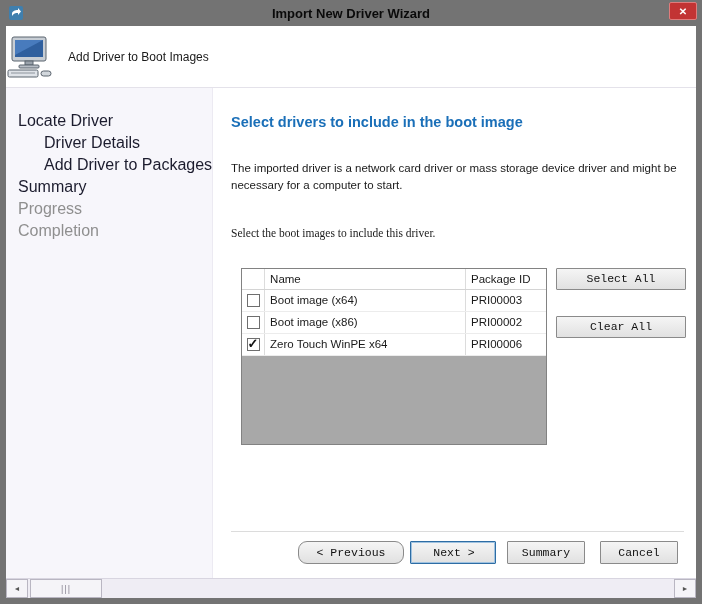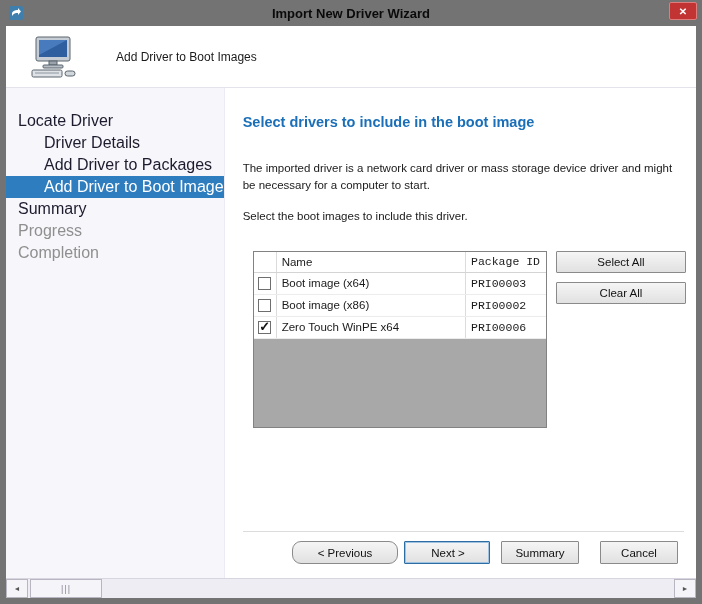--- a/index.html
+++ b/index.html
@@ -39,23 +39,22 @@
     display:flex; align-items:center; justify-content:center;
     cursor:default; z-index:5;
   }
 
   
   .inner { flex:1; background:#ffffff; display:flex; flex-direction:column; min-height:0; }
 
   .header {
     flex:0 0 62px; background:#ffffff;
     display:flex; align-items:center;
-    padding-left:24px;
+    padding-left:0;
     border-bottom:1px solid #e4e2ea;
-    gap:24px;
   }
   .header-icon { width:48px; height:44px; flex:0 0 48px; }
   .header-title { margin-left:14px; font-size:12px; color:#1a1a1a; }
 
   .content { flex:1; display:flex; min-height:0; }
 
   
   .sidebar {
     flex:0 0 170px; background:#f7f6fb;
     padding-top:22px;
@@ -70,41 +69,41 @@
   }
   .side-item.lvl1 { padding-left:38px; }
   .side-item.selected { background:#2e7dbe; color:#ffffff; }
   .side-item.disabled { color:#8f8f8f; }
 
   
   .main { flex:1; background:#ffffff; display:flex; flex-direction:column; padding:0 10px 0 18px; min-width:0; }
   .page-heading { margin:26px 0 0 0; font-size:14.5px; font-weight:bold; color:#1a6fb8; }
   .para { font-size:11.5px; color:#1a1a1a; line-height:1.5; max-width:505px; }
   .desc  { margin-top:30px; }
-  .instr { margin-top:13px; }
+  .instr { margin-top:30px;font-family:Liberation Serif, serif; }
   .note  { margin-top:13px; }
 
   .table-area { margin-top:26px; display:flex; padding-left:10px; }
 
   .listview {
     width:317px; height:177px;
     border:1px solid #828282;
     background:#a8a8a8;
     display:flex; flex-direction:column;
     overflow:hidden;
   }
   .lv-header {
     display:flex; flex:0 0 21px; align-items:flex-end;
     background:#ffffff; border-bottom:1px solid #d4d4d4;
     font-size:11.5px; color:#1a1a1a;
   }
   .lv-hcell { height:100%; display:flex; align-items:center; }
   .c-check { flex:0 0 23px; border-right:1px solid #dcdcdc; justify-content:center; }
   .c-name  { flex:1; border-right:1px solid #dcdcdc; padding-left:5px; }
-  .c-pkg   { flex:0 0 80px; padding-left:5px;font-family:Liberation Mono, monospace; }
+  .c-pkg   { flex:0 0 80px; padding-left:5px; }
 
   .lv-row {
     display:flex; flex:0 0 22px; align-items:flex-end;
     background:#ffffff; border-bottom:1px solid #ececec;
     font-size:11.5px; color:#1a1a1a;
     cursor:default;
   }
   .lv-cell { height:100%; display:flex; align-items:center; }
 
   .checkbox {
@@ -115,43 +114,43 @@
   }
   .checkbox.checked::after {
     content:"\2713";
     position:absolute; left:0px; top:-3px;
     font-size:13px; font-weight:bold; color:#111;
   }
 
   .side-buttons { margin-left:9px; display:flex; flex-direction:column; }
 
   .win-btn {
-    font-family:Liberation Sans, sans-serif;
+    font-family:Liberation Mono, monospace;
     font-size:11.5px; color:#111;
     background:linear-gradient(#f5f5f5,#e1e1e1);
     border:1px solid #8a8a8a;
     border-radius:1px;
     height:22px;
     cursor:default;
   }
   .side-buttons .win-btn { width:130px; }
-  .side-buttons .win-btn + .win-btn { margin-top:9px; }
+  .side-buttons .win-btn + .win-btn { margin-top:26px; }
 
   .main-spacer { flex:1; }
 
   .footer-sep { border-top:1px solid #dcdcdc; margin-right:2px; }
   .footer {
     display:flex; justify-content:flex-end; align-items:center;
     padding:9px 8px 14px 0;
   }
   .footer .win-btn { height:23px; }
   .btn-previous { width:106px;border-radius:9px; }
   .btn-next { width:86px; margin-left:6px; border:1px solid #2e6da4; box-shadow: inset 0 0 0 1px #9fc2e0; padding-left: 8px; }
   .btn-summary { width:78px; margin-left:11px; }
-  .btn-cancel { width:78px; margin-left:21px; }
+  .btn-cancel { width:78px; margin-left:15px; }
 
   
   .scrollstrip {
     flex:0 0 20px;
     background:#efedf4;
     border-top:1px solid #d8d5e0;
     display:flex; align-items:stretch;
   }
   .sb-btn {
     flex:0 0 22px;
@@ -204,21 +203,20 @@
       </div>
       <div class="header-title">Add Driver to Boot Images</div>
     </div>
 
     <div class="content">
 
       <div class="sidebar">
         <div class="side-item">Locate Driver</div>
         <div class="side-item lvl1">Driver Details</div>
         <div class="side-item lvl1">Add Driver to Packages</div>
-        <div class="side-item lvl1 selected">Add Driver to Boot Image</div>
         <div class="side-item">Summary</div>
         <div class="side-item disabled">Progress</div>
         <div class="side-item disabled">Completion</div>
       </div>
 
       <div class="main">
         <div class="page-heading">Select drivers to include in the boot image</div>
         <div class="para desc">The imported driver is a network card driver or mass storage device driver and might be necessary for a computer to start.</div>
         <div class="para instr">Select the boot images to include this driver.</div>
 

